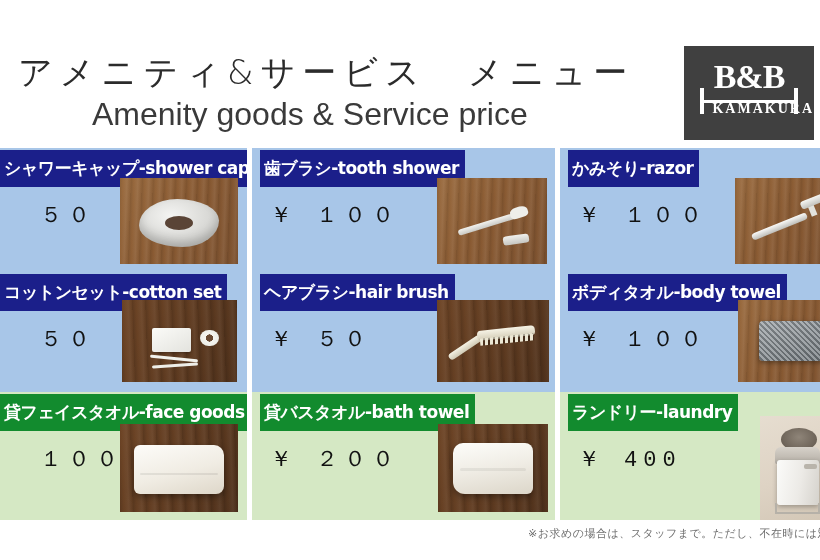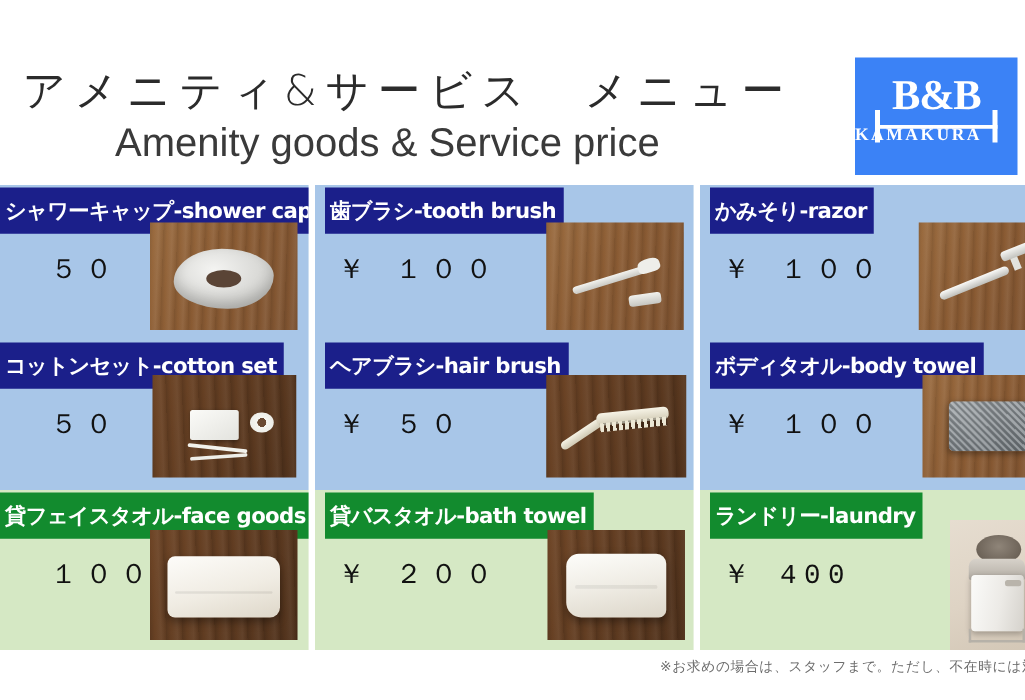--- a/index.html
+++ b/index.html
@@ -40,42 +40,42 @@
     white-space: nowrap;
     letter-spacing: 0px;
     font-family: "Liberation Sans", sans-serif;
   }
 
   
   .logo {
     position: absolute;
     left: 684px; top: 46px;
     width: 130px; height: 94px;
-    background: #3b82f6;
+    background: #404040;
     overflow: hidden;
   }
   .logo-inner {
     position: absolute;
     left: 0; top: 0; right: 0; bottom: 0;
   }
   .logo-bb {
     position: absolute;
     left: 0; right: 0; top: 14px;
     text-align: center;
     color: #ffffff;
     font-family: "Liberation Serif", serif;
     font-weight: bold;
     font-size: 34px;
     letter-spacing: -1px;
     line-height: 1;
   }
   .logo-sub {
     position: absolute;
     left: 0; right: 0; top: 56px;
-    text-align: left;
+    text-align: right;
     color: #ffffff;
     font-family: "Liberation Serif", serif;
     font-weight: bold;
     font-size: 14px;
     letter-spacing: 2px;
     line-height: 1;
   }
   .logo-bedline {
     position: absolute;
     left: 16px; right: 16px; top: 54px;
@@ -376,21 +376,21 @@
           <span class="yen"></span><span class="amt">５０</span>
         </div>
         <div class="photo wood" style="left:120px; top:30px; width:118px; height:86px;">
           <div class="obj showercap"></div>
         </div>
       </div>
 
       <div class="cell cell-gap"></div>
 
       <div class="cell cell-b blue">
-        <div class="cell-label nav indent">歯ブラシ-tooth brush</div>
+        <div class="cell-label nav indent">歯ブラシ-tooth shower</div>
         <div class="price">
           <span class="yen">￥</span><span class="amt">１００</span>
         </div>
         <div class="photo wood" style="left:185px; top:30px; width:110px; height:86px;">
           <div class="obj brush-handle"></div>
           <div class="obj brush-head"></div>
           <div class="obj brush-small"></div>
         </div>
       </div>
 

